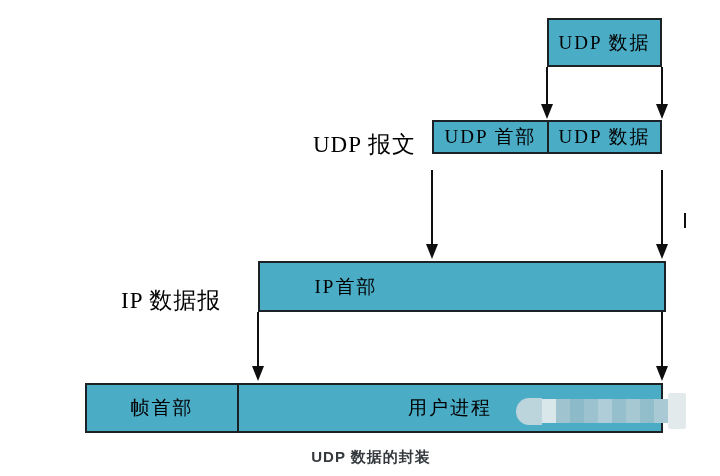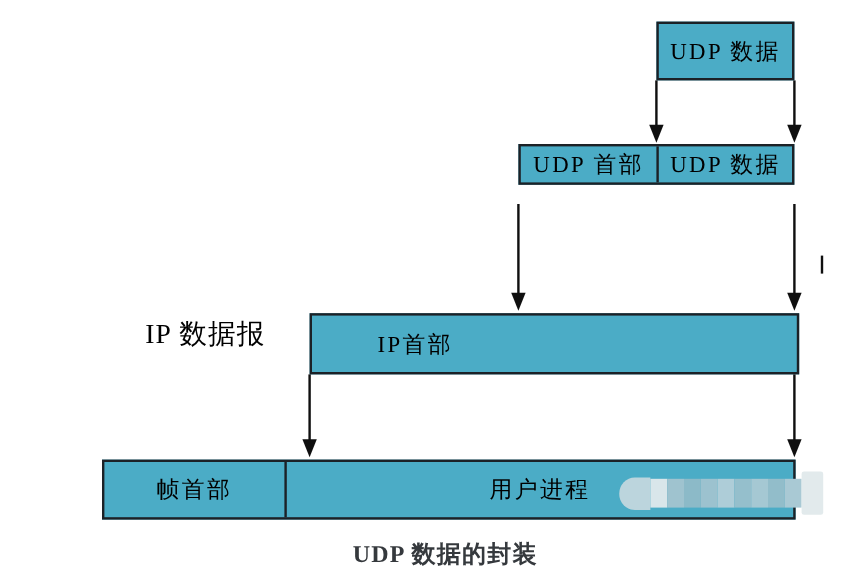--- a/index.html
+++ b/index.html
@@ -68,22 +68,22 @@
     display: flex; align-items: center;
   }
   .wm-sq { width: 14px; height: 24px; flex: 0 0 auto; }
   .wm-sq.first { width: 26px; height: 27px; border-radius: 50% 0 0 50%; }
   .wm-sq.last  { width: 18px; height: 36px; border-radius: 2px; }
 
   .caption {
     position: absolute;
     left: 371px; top: 448px;
     transform: translateX(-50%);
-    font-family: Liberation Serif, serif;
-    font-size: 20px;
+    font-family: Liberation Sans, sans-serif;
+    font-size: 15px;
     font-weight: 600;
     letter-spacing: 1px;
     white-space: nowrap;
     color: var(--caption_text, #35393d);
   }
 </style>
 </head>
 <body>
 
 <div class="canvas">
@@ -94,37 +94,38 @@
 
   <div class="arrow" style="left:541px; top:67px; height:52px;">
       <span class="shaft"></span>
       <span class="head"></span>
     </div>
   <div class="arrow" style="left:656px; top:67px; height:52px;">
       <span class="shaft"></span>
       <span class="head"></span>
     </div>
 
+  <div class="row-label" style="left:313px; top:133px;">UDP 报文</div>
   <div class="box" style="left:432px; top:120px; width:230px; height:34px;">
     <div class="cell w50">UDP 首部</div>
     <div class="cell w50 divided">UDP 数据</div>
   </div>
 
   <div class="stray-tick" style="left:684px; top:213px;"></div>
 
   <div class="arrow" style="left:426px; top:170px; height:89px;">
       <span class="shaft"></span>
       <span class="head"></span>
     </div>
   <div class="arrow" style="left:656px; top:170px; height:89px;">
       <span class="shaft"></span>
       <span class="head"></span>
     </div>
 
-  <div class="row-label" style="left:121px; top:267px;">IP 数据报</div>
+  <div class="row-label" style="left:121px; top:289px;">IP 数据报</div>
   <div class="box" style="left:258px; top:261px; width:408px; height:51px;">
     <div class="cell" style="width:172px;">IP首部</div>
   </div>
 
   <div class="arrow" style="left:252px; top:312px; height:69px;">
       <span class="shaft"></span>
       <span class="head"></span>
     </div>
   <div class="arrow" style="left:656px; top:312px; height:69px;">
       <span class="shaft"></span>

